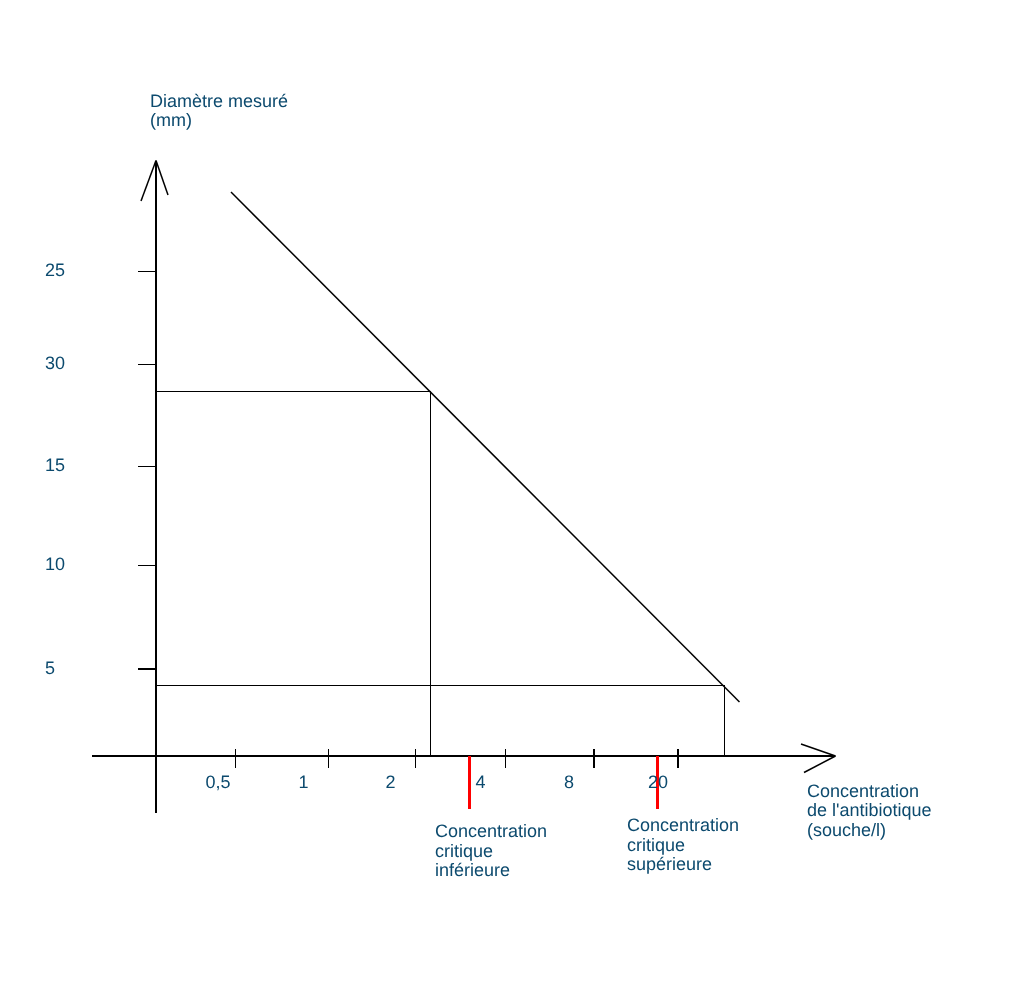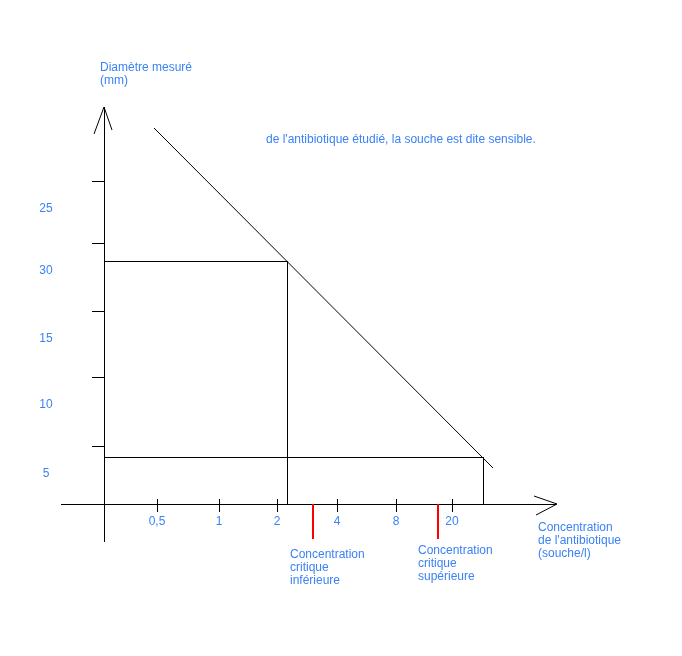--- a/index.html
+++ b/index.html
@@ -4,36 +4,36 @@
 <style>
   html, body { margin: 0; padding: 0; background: #ffffff; }
   .canvas {
     position: relative;
     width: 682px;
     height: 656px;
     background: #ffffff;
     font-family: "Liberation Sans", sans-serif;
     font-size: 12px;
     line-height: 13px;
-    color: #3b82f6;
+    color: #0c4a6e;
     overflow: hidden;
   }
   .canvas svg {
     position: absolute;
     left: 0; top: 0;
   }
   .txt { position: absolute; white-space: nowrap; }
   .y-title   { left: 100px; top: 61px; }
   .annotation{ left: 266px; top: 133px; }
   .x-title   { left: 538px; top: 521px; }
   .crit-lower{ left: 290px; top: 548px; }
   .crit-upper{ left: 418px; top: 544px; }
   .ticklabel { position: absolute; }
-  .ylab { left: 30px; width: 32px; text-align: center; margin-top: 28px; }
-  .xlab { top: 515px; width: 40px; text-align: center; }
+  .ylab { left: 30px; width: 32px; text-align: left; }
+  .xlab { top: 515px; width: 40px; text-align: left; }
 </style>
 </head>
 <body>
 
 <div class="canvas" id="figure-canvas">
 
   <svg id="figure-lines" width="682" height="656" viewBox="0 0 682 656">
       <line x1="104" y1="107" x2="104" y2="542" stroke="#000000" stroke-width="1" shape-rendering="crispEdges"></line>
       <line x1="104" y1="107" x2="94" y2="134" stroke="#000000" stroke-width="1"></line>
       <line x1="104" y1="107" x2="112" y2="130" stroke="#000000" stroke-width="1"></line>
@@ -59,21 +59,20 @@
       <line x1="396" y1="499" x2="396" y2="512" stroke="#000000" stroke-width="1" shape-rendering="crispEdges"></line>
       <line x1="452" y1="499" x2="452" y2="512" stroke="#000000" stroke-width="1" shape-rendering="crispEdges"></line>
     </svg>
 
   <div class="txt y-title">
     <div>Diamètre mesuré</div>
     <div>(mm)</div>
   </div>
 
   <div class="txt annotation">
-    <div>de l'antibiotique étudié, la souche est dite sensible.</div>
   </div>
 
   <div class="txt x-title">
     <div>Concentration</div>
     <div>de l'antibiotique</div>
     <div>(souche/l)</div>
   </div>
 
   <div class="txt crit-lower">
     <div>Concentration</div>

